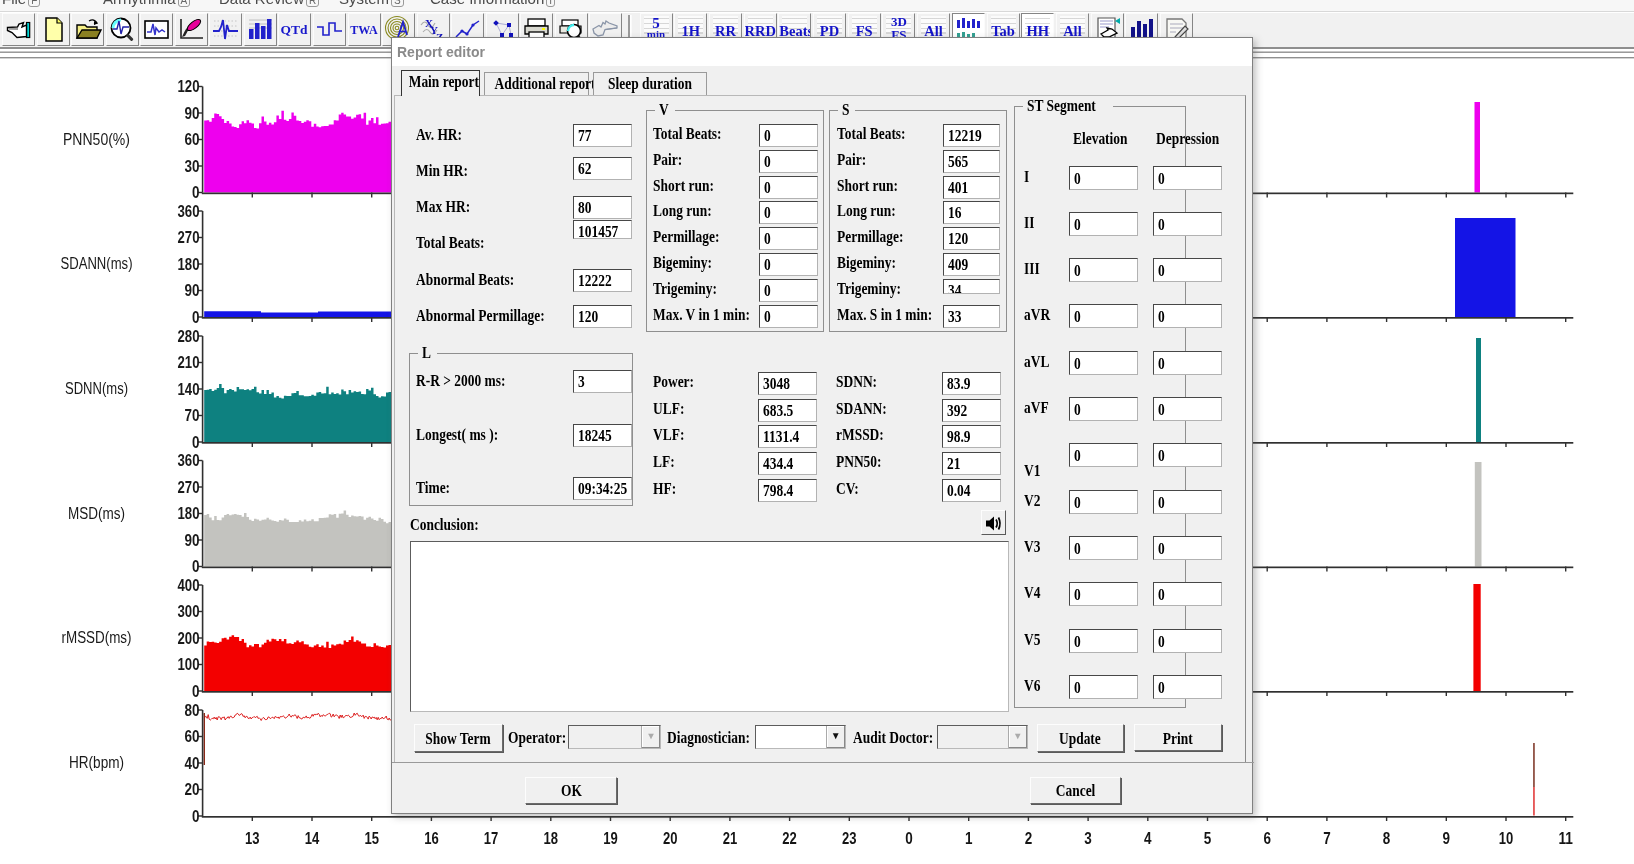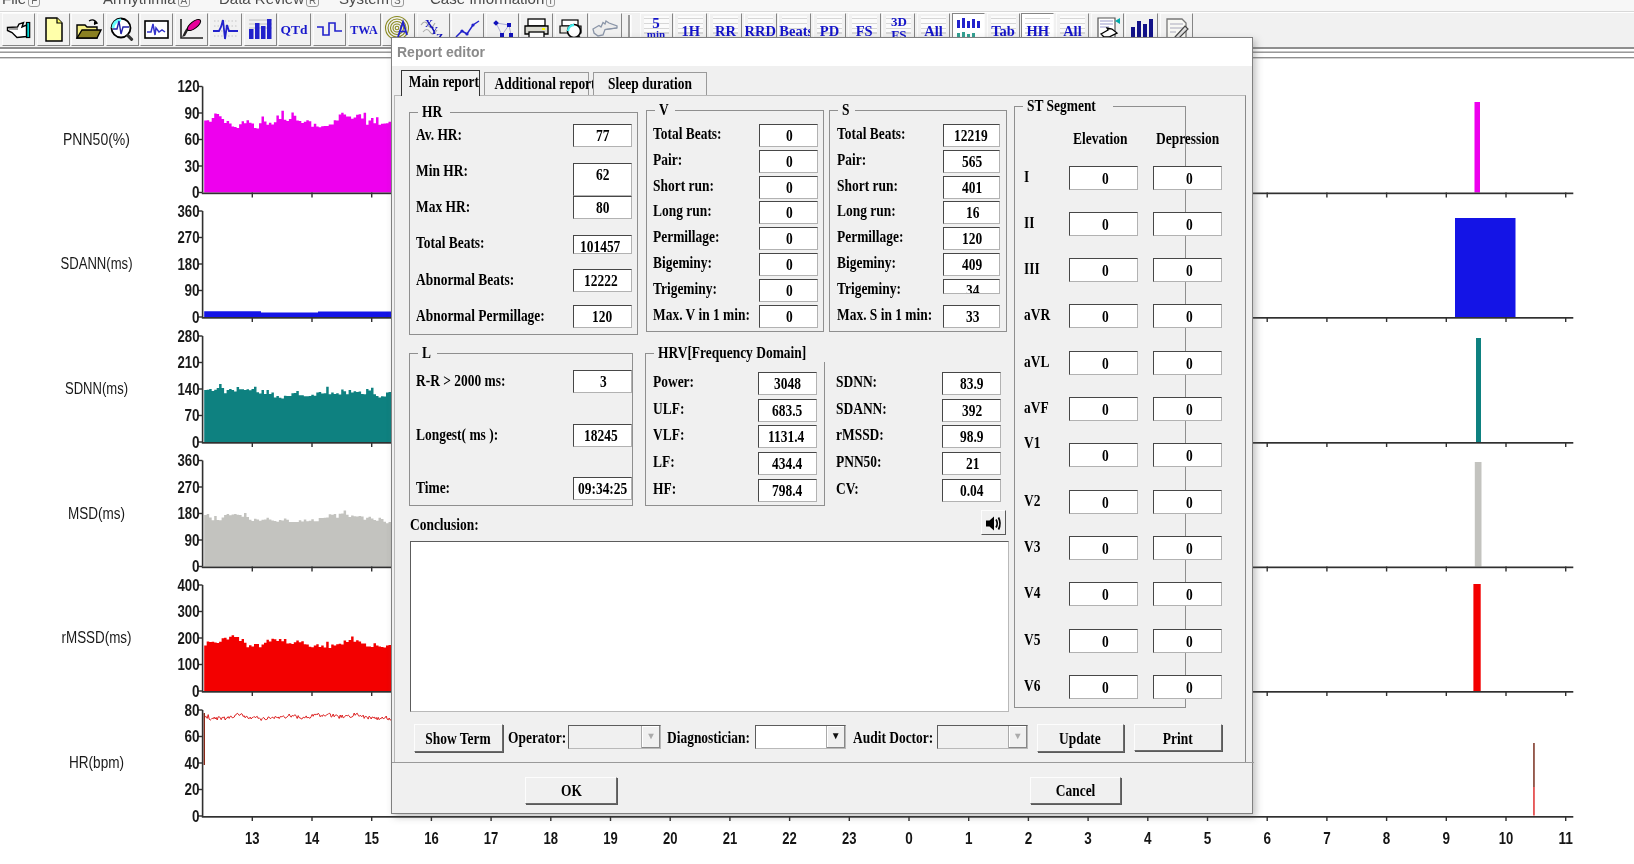--- a/index.html
+++ b/index.html
@@ -15,21 +15,21 @@
 .dlg { position:absolute; left:391px; top:37px; width:862px; height:777px; background:#f0f0f0; border:1px solid #808080; box-shadow:3px 3px 7px rgba(80,80,80,.35); z-index:10; font-family:"Liberation Serif",serif;font-weight:bold; }
 .dtitle { position:absolute; left:0; top:0; width:100%; height:28px; background:#fff; font-family:"Liberation Sans",sans-serif; font-size:14px; color:#8a8a8a; line-height:28px; padding-left:5px; }
 .tab { position:absolute; top:34px; height:23px; background:#f0f0f0; border:1px solid #9a9a9a; border-bottom:none; text-align:center; font-size:16px; line-height:22px; color:#000; white-space:nowrap; }
 .tab.active { top:32px; height:26px; border-color:#333; z-index:3; }
 .page { position:absolute; left:2px; top:57px; width:852px; height:667px; border:1px solid #b8b8b8; border-right-color:#8a8a8a; border-bottom:none; }
 .grp { position:absolute; border:1px solid #8f8f8f; }
 .gt { position:absolute; top:-10px; background:#f0f0f0; padding:0 4px; font-size:16px; white-space:nowrap; }
 .dl { position:absolute; font-size:16px; color:#000; white-space:nowrap; }
 .tx { display:inline-block; transform:scaleX(0.84); transform-origin:0 50%; white-space:nowrap; }
 .tx.c { transform-origin:50% 50%; }
-.in { position:absolute; background:#fff; border-style:solid; border-width:1.6px 1px 1px 1.6px; border-color:#474747 #b2b2b2 #b2b2b2 #474747; font-size:16px; padding-left:4px; white-space:nowrap; overflow:hidden;text-align:center; }
+.in { position:absolute; background:#fff; border-style:solid; border-width:1.6px 1px 1px 1.6px; border-color:#474747 #b2b2b2 #b2b2b2 #474747; font-size:16px; padding-left:4px; white-space:nowrap; overflow:hidden; }
 .btn { position:absolute; background:#f0f0f0; border:1px solid #6a6a6a; border-top-color:#fdfdfd; border-left-color:#fdfdfd; box-shadow:1px 1px 0 #5a5a5a; text-align:center; font-size:16px; }
 .btn.spk { border-color:#fdfdfd #5a5a5a #5a5a5a #fdfdfd; box-shadow:none; }
 .btn.spk svg { margin-top:3px; }
 .combo { position:absolute; height:23.5px; background:#fff; border:1.4px solid #5c5c5c; border-right-color:#b9b9b9; border-bottom-color:#b9b9b9; }
 .combo.dis { background:#f0f0f0; }
 .ar { position:absolute; right:0; top:0; width:19px; height:100%; background:#f0f0f0; border-left:1px solid #aaa; box-shadow:inset -1px -1px 0 #888, inset 1px 1px 0 #fff; text-align:center; font-size:10px; line-height:20px; color:#111; font-family:"Liberation Sans",sans-serif; }
 .ar.dis { color:#aaa; }
 .ta { position:absolute; left:18px; top:503px; width:599px; height:171px; background:#fff; border:1.4px solid #5c5c5c; border-right-color:#b9b9b9; border-bottom-color:#b9b9b9; }
 </style></head>
 <body>
@@ -518,46 +518,40 @@
       </svg>
     </div>
 <div style="position:absolute;left:628px;top:2px;width:1.6px;height:30px;background:#9a9a9a;box-shadow:1.6px 0 0 #fff"></div>
 </div>
 <div class="dlg">
 <div class="dtitle">Report editor</div>
 <div class="tab active" style="left:9px;width:79px"><span class="tx c">Main report</span></div>
 <div class="tab" style="left:92px;width:105px"><span class="tx c">Additional report</span></div>
 <div class="tab" style="left:201px;width:114px"><span class="tx c">Sleep duration</span></div>
 <div class="page"></div>
-<div class="grp" style="left:17.0px;top:74.0px;width:229.0px;height:223.0px">
-      <span class="gt" style="left:8px"><span class="tx">HR</span></span>
-    </div>
 <div class="grp" style="left:254.0px;top:71.5px;width:178.0px;height:222.5px">
       <span class="gt" style="left:8px"><span class="tx">V</span></span>
     </div>
 <div class="grp" style="left:437.0px;top:71.5px;width:178.0px;height:222.5px">
       <span class="gt" style="left:8px"><span class="tx">S</span></span>
     </div>
 <div class="grp" style="left:622.0px;top:68.0px;width:172px;height:602.0px">
       <span class="gt" style="left:8px"><span class="tx">ST Segment</span></span>
     </div>
 <div class="grp" style="left:17.0px;top:314.7px;width:224.0px;height:153.3px">
       <span class="gt" style="left:8px"><span class="tx">L</span></span>
-    </div>
-<div class="grp" style="left:253.0px;top:314.7px;width:180.0px;height:153.3px">
-      <span class="gt" style="left:8px"><span class="tx">HRV[Frequency Domain]</span></span>
     </div>
 <div class="dl" style="left:24.0px;top:87.5px"><span class="tx">Av. HR:</span></div>
 <div class="in" style="left:180.5px;top:85.5px;width:59.0px;height:23px;line-height:22px"><span class="tx">77</span></div>
 <div class="dl" style="left:24.0px;top:123.8px"><span class="tx">Min HR:</span></div>
-<div class="in" style="left:180.5px;top:125px;width:59.0px;height:33px;line-height:22px"><span class="tx">62</span></div>
+<div class="in" style="left:180.5px;top:119px;width:59.0px;height:23px;line-height:22px"><span class="tx">62</span></div>
 <div class="dl" style="left:24.0px;top:160.1px"><span class="tx">Max HR:</span></div>
 <div class="in" style="left:180.5px;top:158.1px;width:59.0px;height:23px;line-height:22px"><span class="tx">80</span></div>
 <div class="dl" style="left:24.0px;top:196.4px"><span class="tx">Total Beats:</span></div>
-<div class="in" style="left:180.5px;top:197px;width:59.0px;height:19px;line-height:22px"><span class="tx">101457</span></div>
+<div class="in" style="left:180.5px;top:182px;width:59.0px;height:19px;line-height:22px"><span class="tx">101457</span></div>
 <div class="dl" style="left:24.0px;top:232.7px"><span class="tx">Abnormal Beats:</span></div>
 <div class="in" style="left:180.5px;top:230.7px;width:59.0px;height:23px;line-height:22px"><span class="tx">12222</span></div>
 <div class="dl" style="left:24.0px;top:269.0px"><span class="tx">Abnormal Permillage:</span></div>
 <div class="in" style="left:180.5px;top:267.0px;width:59.0px;height:23px;line-height:22px"><span class="tx">120</span></div>
 <div class="dl" style="left:261.0px;top:87.0px"><span class="tx">Total Beats:</span></div>
 <div class="in" style="left:367.0px;top:86.0px;width:58.5px;height:23px;line-height:22px"><span class="tx">0</span></div>
 <div class="dl" style="left:261.0px;top:112.8px"><span class="tx">Pair:</span></div>
 <div class="in" style="left:367.0px;top:111.8px;width:58.5px;height:23px;line-height:22px"><span class="tx">0</span></div>
 <div class="dl" style="left:261.0px;top:138.6px"><span class="tx">Short run:</span></div>
 <div class="in" style="left:367.0px;top:137.6px;width:58.5px;height:23px;line-height:22px"><span class="tx">0</span></div>
@@ -600,21 +594,21 @@
 <div class="in" style="left:761.0px;top:220.1px;width:69.0px;height:24px;line-height:23px"><span class="tx">0</span></div>
 <div class="dl" style="left:632.0px;top:268.4px"><span class="tx">aVR</span></div>
 <div class="in" style="left:677.0px;top:266.4px;width:69.0px;height:24px;line-height:23px"><span class="tx">0</span></div>
 <div class="in" style="left:761.0px;top:266.4px;width:69.0px;height:24px;line-height:23px"><span class="tx">0</span></div>
 <div class="dl" style="left:632.0px;top:314.7px"><span class="tx">aVL</span></div>
 <div class="in" style="left:677.0px;top:312.7px;width:69.0px;height:24px;line-height:23px"><span class="tx">0</span></div>
 <div class="in" style="left:761.0px;top:312.7px;width:69.0px;height:24px;line-height:23px"><span class="tx">0</span></div>
 <div class="dl" style="left:632.0px;top:361.0px"><span class="tx">aVF</span></div>
 <div class="in" style="left:677.0px;top:359.0px;width:69.0px;height:24px;line-height:23px"><span class="tx">0</span></div>
 <div class="in" style="left:761.0px;top:359.0px;width:69.0px;height:24px;line-height:23px"><span class="tx">0</span></div>
-<div class="dl" style="left:632.0px;top:396px"><span class="tx">V1</span></div>
+<div class="dl" style="left:632.0px;top:424px"><span class="tx">V1</span></div>
 <div class="in" style="left:677.0px;top:405.3px;width:69.0px;height:24px;line-height:23px"><span class="tx">0</span></div>
 <div class="in" style="left:761.0px;top:405.3px;width:69.0px;height:24px;line-height:23px"><span class="tx">0</span></div>
 <div class="dl" style="left:632.0px;top:453.6px"><span class="tx">V2</span></div>
 <div class="in" style="left:677.0px;top:451.6px;width:69.0px;height:24px;line-height:23px"><span class="tx">0</span></div>
 <div class="in" style="left:761.0px;top:451.6px;width:69.0px;height:24px;line-height:23px"><span class="tx">0</span></div>
 <div class="dl" style="left:632.0px;top:499.9px"><span class="tx">V3</span></div>
 <div class="in" style="left:677.0px;top:497.9px;width:69.0px;height:24px;line-height:23px"><span class="tx">0</span></div>
 <div class="in" style="left:761.0px;top:497.9px;width:69.0px;height:24px;line-height:23px"><span class="tx">0</span></div>
 <div class="dl" style="left:632.0px;top:546.2px"><span class="tx">V4</span></div>
 <div class="in" style="left:677.0px;top:544.2px;width:69.0px;height:24px;line-height:23px"><span class="tx">0</span></div>

